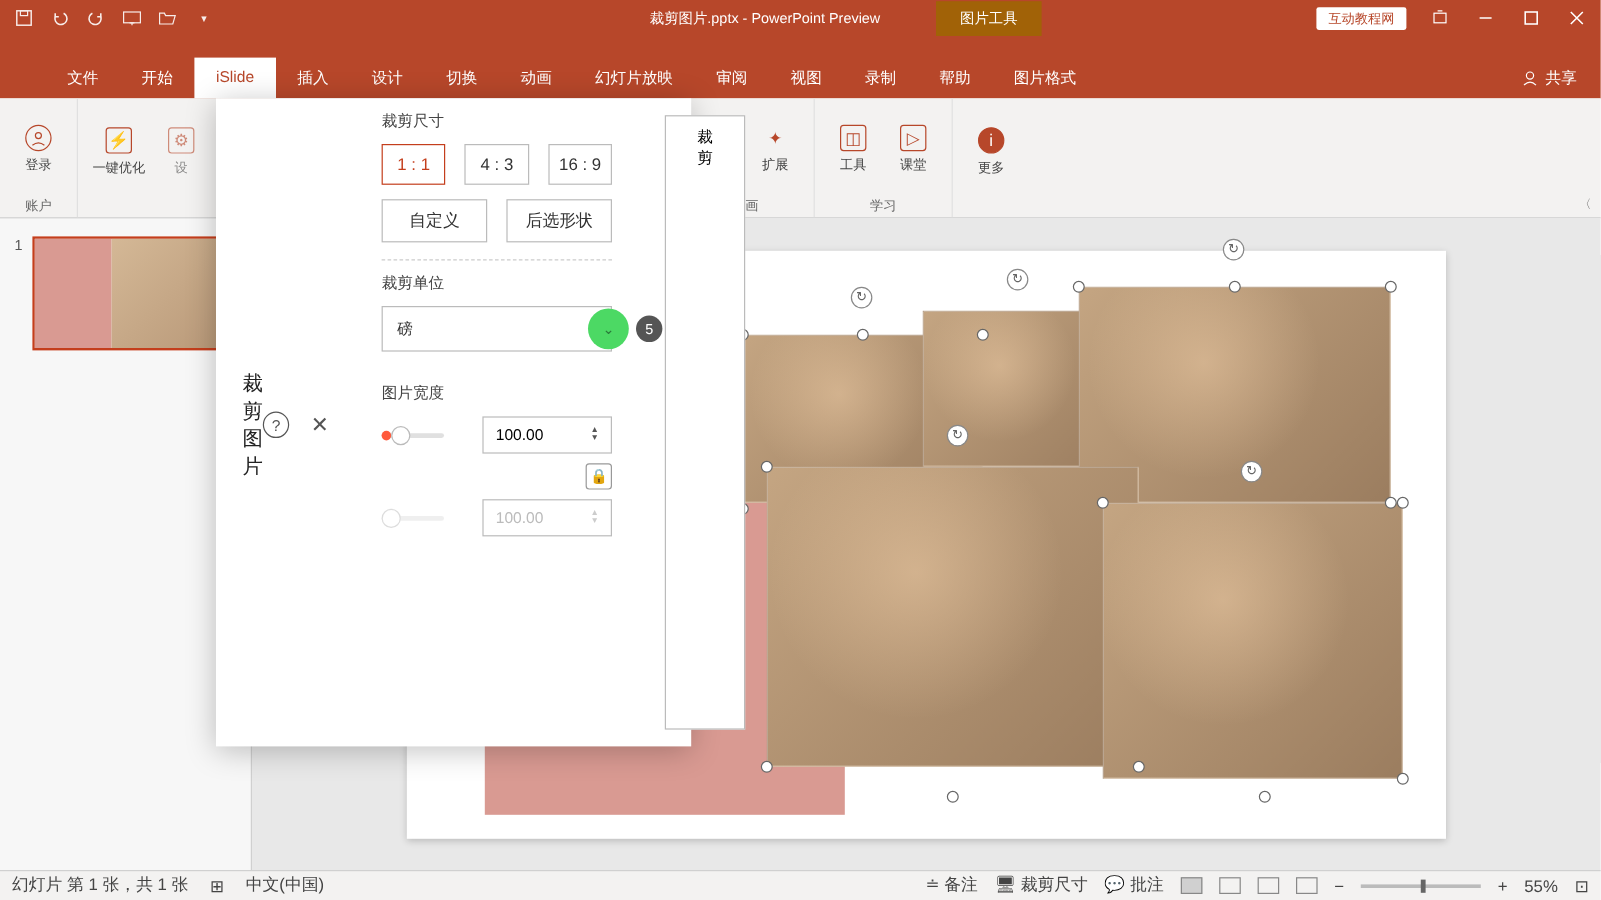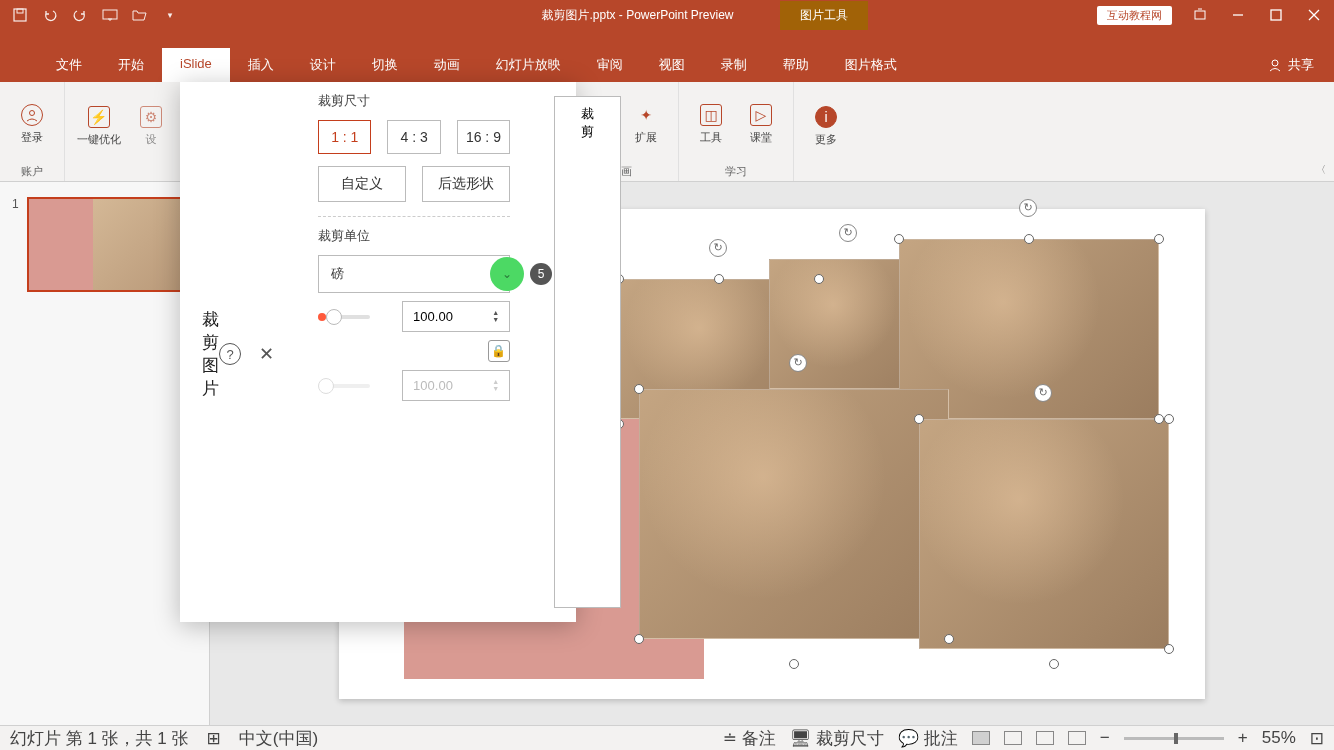--- a/index.html
+++ b/index.html
@@ -73,21 +73,21 @@
 .slider-thumb { position: absolute; top: -6px; width: 16px; height: 16px; background: #fff; border: 1px solid #bbb; border-radius: 50%; }
 .slider-dot { position: absolute; left: 0; top: -2px; width: 8px; height: 8px; background: #ff5a3c; border-radius: 50%; }
 .num-input { width: 108px; border: 1px solid #bbb; padding: 7px 10px; font-size: 13px; display: flex; justify-content: space-between; }
 .num-input.disabled { color: #bbb; }
 .spinner { display: flex; flex-direction: column; font-size: 7px; line-height: 7px; color: #555; }
 .lock-icon { width: 22px; height: 22px; border: 1px solid #999; border-radius: 3px; display: flex; align-items: center; justify-content: center; margin: 8px 0 0 auto; font-size: 12px; }
 .popup-footer { padding: 14px 22px; display: flex; justify-content: flex-end; }
 .crop-btn { border: 1px solid #bbb; padding: 8px 26px; font-size: 13px; background: #fff; cursor: pointer; }
 
 
-.statusbar { height: 25px; background: #f3f2f1; border-top: 1px solid #d0d0d0; display: flex; align-items: center; font-size: 17px; color: #444; padding: 0 10px; gap: 18px; }
+.statusbar { height: 25px; background: #f3f2f1; border-top: 1px solid #d0d0d0; display: flex; align-items: center; font-size: 14px; color: #444; padding: 0 10px; gap: 18px; }
 .statusbar .right { margin-left: auto; display: flex; align-items: center; gap: 14px; }
 .view-btn { width: 18px; height: 14px; border: 1px solid #888; }
 .zoom-slider { width: 100px; height: 3px; background: #bbb; position: relative; }
 .zoom-thumb { position: absolute; left: 50%; top: -4px; width: 4px; height: 11px; background: #666; }
 
 svg { display: block; }
 </style>
 </head>
 <body>
 
@@ -328,20 +328,21 @@
       <div class="ratio-btn">自定义</div>
       <div class="ratio-btn">后选形状</div>
     </div>
     <div class="divider"></div>
     <div class="section-label">裁剪单位</div>
     <div class="select-wrap">
       <div class="select">磅</div>
       <div class="select-arrow">⌄</div>
       <div class="step-badge">5</div>
     </div>
+    <div class="section-label" style="margin-top:26px;">图片宽度</div>
     <div class="slider-row">
       <div class="slider">
         <div class="slider-dot"></div>
         <div class="slider-thumb" style="left:8px;"></div>
       </div>
       <div class="num-input">
         <span>100.00</span>
         <span class="spinner">▲<br>▼</span>
       </div>
     </div>

